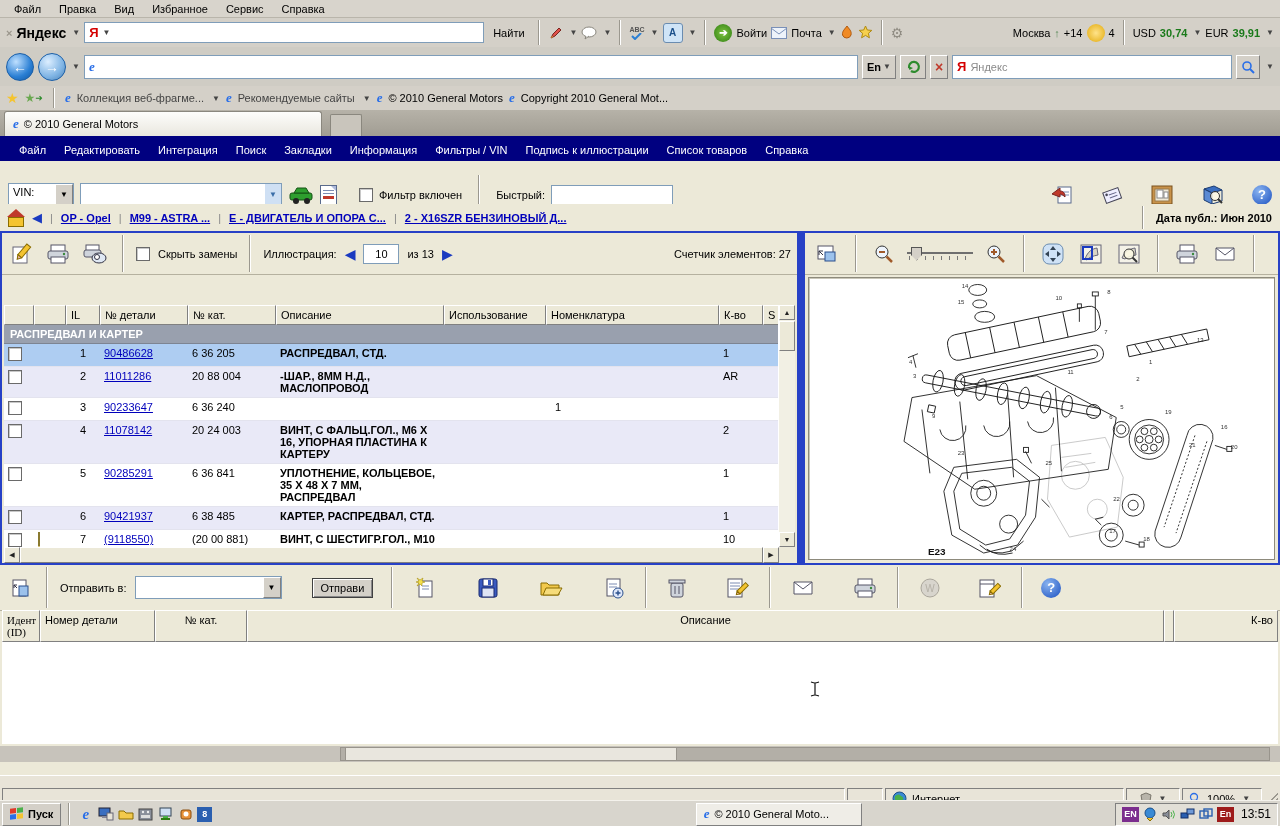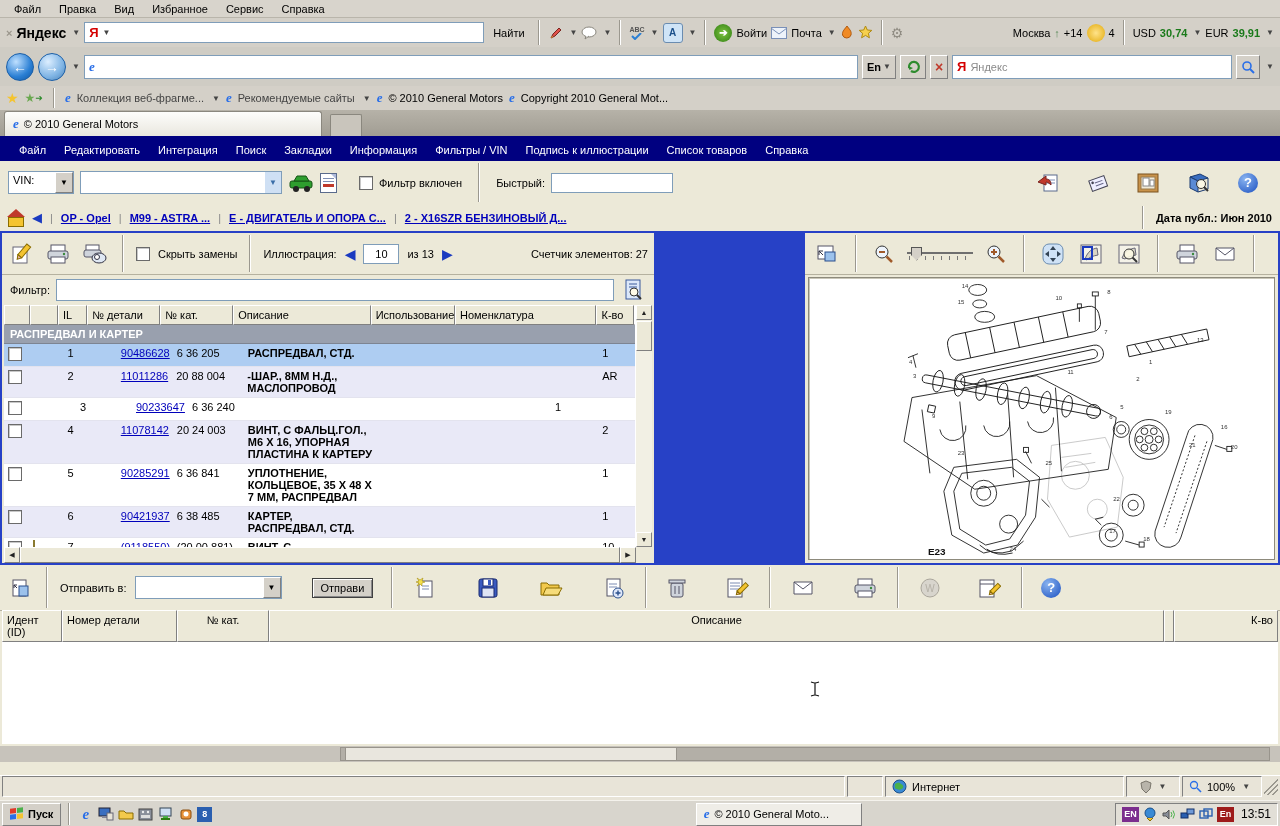--- a/index.html
+++ b/index.html
@@ -30,49 +30,49 @@
   .ie-e{color:#2a6fe8;font-family:"Liberation Serif",serif;font-weight:bold;font-style:italic;font-size:13px;}
   .favbar{top:86px;height:24px;background:#d4d0c8;border-bottom:1px solid #a8a49a;display:flex;align-items:center;padding:0 6px;gap:6px;color:#444;}
   .tabrow{top:110px;height:26px;background:linear-gradient(#b6b2a8,#a19d93);display:flex;align-items:flex-end;padding-left:4px;}
   .tab{width:300px;height:24px;background:linear-gradient(#fdfdfb,#e9e7df);border:1px solid #8a877e;border-bottom:none;
     border-radius:3px 3px 0 0;display:flex;align-items:center;gap:5px;padding:0 8px;}
   .tabstub{width:30px;height:21px;background:#c9c5bc;border:1px solid #8a877e;border-bottom:none;border-radius:2px 2px 0 0;margin-left:8px;}
   
   .app{top:136px;height:639px;background:#ece9d8;border-top:2px solid #000080;}
   .appmenu{position:absolute;top:0;left:0;right:0;height:23px;background:#000080;color:#fff;display:flex;align-items:center;padding:0 10px;gap:0;}
   .appmenu span{padding:0 9px;}
-  .vinrow{position:absolute;top:23px;left:0;right:14px;height:43px;background:#ece9d8;border-bottom:1px solid #aaa79a;display:flex;align-items:center;padding:0 8px;gap:6px;}
+  .vinrow{position:absolute;top:23px;left:0;right:0;height:43px;background:#ece9d8;border-bottom:1px solid #aaa79a;display:flex;align-items:center;padding:12px 8px;gap:6px;}
   .combo{height:21px;display:flex;align-items:stretch;}
   .combo .val{padding:2px 4px;min-width:38px;}
   .combo .btn{width:16px;background:#d4d0c8;display:flex;align-items:center;justify-content:center;font-size:8px;}
   .crumbs{position:absolute;top:66px;left:0;right:0;height:27px;background:#ece9d8;border-bottom:2px solid #2741c6;display:flex;align-items:center;padding:0 8px;gap:8px;}
   .crumbs a{color:#0000bb;font-weight:bold;text-decoration:underline;}
   .crumb-sep{color:#888;}
   .home-ico{width:16px;height:14px;position:relative;}
   .home-ico:before{content:"";position:absolute;left:0;top:6px;width:14px;height:8px;background:#f4c430;border:1px solid #8a6d00;}
   .home-ico:after{content:"";position:absolute;left:-1px;top:-2px;border-left:9px solid transparent;border-right:9px solid transparent;border-bottom:8px solid #c0392b;}
   .main{position:absolute;top:93px;left:0;right:0;height:334px;background:#2741c6;}
-  .lpanel{position:absolute;left:2px;top:2px;width:652px;bottom:2px;background:#ece9d8;}
+  .lpanel{position:absolute;left:2px;top:2px;width:795px;bottom:2px;background:#ece9d8;}
   .rpanel{position:absolute;left:805px;right:2px;top:2px;bottom:2px;background:#ece9d8;}
   .ltb{position:absolute;top:0;left:0;right:0;height:41px;display:flex;align-items:center;padding:0 6px;gap:8px;border-bottom:1px solid #b5b19f;}
   .tbtn{display:flex;align-items:center;justify-content:center;padding:2px;}
   .filterrow{position:absolute;top:41px;left:0;right:0;height:31px;display:flex;align-items:center;padding:0 8px;gap:6px;}
   .ptable{position:absolute;top:72px;left:2px;right:2px;bottom:16px;background:#fff;overflow:hidden;}
   .phead{display:flex;}
   .hcell{background:#ece9d8;border-top:1px solid #fff;border-left:1px solid #fff;border-right:1px solid #808080;border-bottom:1px solid #808080;
     padding:3px 4px;box-sizing:border-box;white-space:nowrap;overflow:hidden;}
   .c-cb{width:30px;}.c-ic{width:32px;}.c-il{width:34px;}.c-part{width:88px;}.c-cat{width:88px;}
   .c-desc{width:168px;}.c-use{width:102px;}.c-nom{width:173px;}.c-qty{width:44px;}.c-s{width:20px;}
   .cellpad{padding:3px 4px;box-sizing:border-box;}
   .section-row{background:#99a0ae;color:#fff;font-weight:bold;padding:3px 6px;border-bottom:1px solid #7d8492;}
   .prow{display:flex;align-items:flex-start;border-bottom:1px solid #e3e3ee;background:#fff;}
   .prow.alt{background:#e9e9f7;}
   .prow.sel{background:#aecdf2;}
   .prow .c-il{text-align:center;}
-  .prow a{color:#0000bb;text-decoration:underline;margin-left:32px;}
+  .prow a{color:#0000bb;text-decoration:underline;}
   .pdesc{font-weight:bold;}
   .cb{display:inline-block;width:12px;height:12px;background:#fff;border:1px solid #6a6a6a;box-shadow:inset 1px 1px 0 #c8c8c8;}
   .vsb{position:absolute;top:72px;right:2px;bottom:16px;width:16px;background:#f2f0e4;border-left:1px solid #fff;}
   .sb-btn{width:16px;height:15px;background:#ece9d8;display:flex;align-items:center;justify-content:center;font-size:7px;color:#222;box-sizing:border-box;}
   .sb-thumb{position:absolute;left:0;width:16px;background:#ece9d8;box-sizing:border-box;}
   .hsb{position:absolute;left:2px;right:18px;bottom:0;height:16px;background:#f2f0e4;display:flex;}
   .note-ico{width:13px;height:14px;background:#f6e7b4;border:1px solid #8a7a30;position:relative;box-shadow:0 2px 0 #d9c780;}
   
   .rtb{position:absolute;top:0;left:0;right:0;height:41px;display:flex;align-items:center;padding:0 8px;gap:10px;border-bottom:1px solid #b5b19f;}
   .imgbox{position:absolute;top:44px;left:3px;right:3px;bottom:3px;background:#fff;border:1px solid #8d8a7c;box-shadow:inset 1px 1px 0 #c9c6b8;}
@@ -85,21 +85,21 @@
   
   .btoolbar{position:absolute;top:427px;left:0;right:0;height:45px;background:#ece9d8;border-bottom:1px solid #b5b19f;display:flex;align-items:center;padding:0 8px;gap:8px;}
   .send-btn{background:#d4d0c8;border:1px solid #404040;box-shadow:inset 1px 1px 0 #fff,inset -1px -1px 0 #888;padding:3px 8px;}
   .bthead{position:absolute;top:472px;left:2px;right:2px;height:32px;display:flex;}
   .bthead .hcell{white-space:normal;line-height:12px;}
   .btbody{position:absolute;top:504px;left:2px;right:2px;height:102px;background:#fff;}
   .strip{position:absolute;top:608px;left:0;right:0;height:16px;background:#c7c3bb;}
   .strip .track{position:absolute;left:340px;right:10px;top:1px;bottom:1px;background:#b3afa7;border:1px solid #98948c;}
   .strip .thumb{position:absolute;left:345px;width:330px;top:1px;bottom:1px;background:#e9e6de;border:1px solid #98948c;}
   
-  .statusbar{top:775px;height:25px;background:#e8e4d8;border-top:1px solid #fff;display:flex;align-items:flex-start;padding:0 2px;gap:2px;}
+  .statusbar{top:775px;height:25px;background:#e8e4d8;border-top:1px solid #fff;display:flex;align-items:flex-end;padding:8px 2px;gap:2px;}
   .seg{height:19px;display:flex;align-items:center;padding:0 6px;gap:5px;}
   .grip{width:14px;height:19px;background:
     linear-gradient(135deg,transparent 50%,#9b988f 50%,#9b988f 55%,transparent 55%,transparent 65%,#9b988f 65%,#9b988f 70%,transparent 70%,transparent 80%,#9b988f 80%,#9b988f 85%,transparent 85%);}
   .taskbar{top:800px;height:26px;background:#d8d5cd;border-top:1px solid #f4f2ec;display:flex;align-items:center;padding:0 2px;gap:3px;}
   .startbtn{height:21px;display:flex;align-items:center;gap:4px;background:#d4d0c8;padding:0 7px;font-weight:bold;}
   .winflag{width:14px;height:12px;display:grid;grid-template-columns:6px 6px;grid-template-rows:5px 5px;gap:1px;transform:skewY(-6deg);}
   .winflag i{display:block;}
   .qlico{width:17px;height:17px;border-radius:2px;display:flex;align-items:center;justify-content:center;font-size:10px;}
   .taskitem{height:21px;display:flex;align-items:center;gap:5px;background:#efede7;padding:0 7px;width:150px;}
   .tray{height:21px;display:flex;align-items:center;gap:4px;background:#e2dfd7;padding:0 6px;}
@@ -390,33 +390,20 @@
           <span class="cb"></span>
           <span>Скрыть замены</span>
           <span class="vsep"></span>
           <span>Иллюстрация:</span>
           <span style="color:#1a3ac0;font-size:14px;">◀</span>
           <input class="field" style="width: 30px; height: 16px; text-align: center; font-size: 11px;" value="10">
           <span>из 13</span>
           <span style="color:#1a3ac0;font-size:14px;">▶</span>
           <span class="grow"></span>
           <span>Счетчик элементов: 27</span>
-        </div>
-        <div class="filterrow">
-          <span>Фильтр:</span>
-          <span class="field grow" style="height:20px;"><span></span></span>
-          <span class="tbtn">
-              <svg width="22" height="24">
-                <rect x="4" y="2" width="14" height="19" fill="#dce8fa" stroke="#3a5a9c"></rect>
-                <line x1="7" y1="6" x2="15" y2="6" stroke="#3a5a9c"></line>
-                <line x1="7" y1="9" x2="15" y2="9" stroke="#3a5a9c"></line>
-                <circle cx="12" cy="14" r="4" fill="#fffbe8" stroke="#333"></circle>
-                <line x1="15" y1="17" x2="19" y2="21" stroke="#333" stroke-width="2"></line>
-              </svg>
-            </span>
         </div>
 
         <div class="ptable">
           <div class="phead">
             <span class="hcell c-cb"></span>
             <span class="hcell c-ic"></span>
             <span class="hcell c-il">IL</span>
             <span class="hcell c-part">№ детали</span>
             <span class="hcell c-cat">№ кат.</span>
             <span class="hcell c-desc">Описание</span>
@@ -819,21 +806,21 @@
               <rect x="16" y="7" width="4" height="11" fill="#f4c430" stroke="#8a6d00"></rect>
               <path d="M16 18 l2 3 l2 -3 z" fill="#e8b0a0" stroke="#8a6d00"></path>
             </g>
           </svg>
         </span>
       <span class="vsep" style="margin:2px 10px;"></span>
       <span class="tico" style="width:20px;height:20px;border-radius:50%;background:radial-gradient(circle at 35% 30%,#8ab4f0,#1a4fc0);color:#fff;font-size:13px;">?</span>
     </div>
 
     <div class="bthead">
-      <span class="hcell" style="width:60px;">Идент (ID)</span>
+      <span class="hcell" style="width:38px;font-family:Liberation Serif, serif;">Идент (ID)</span>
       <span class="hcell" style="width:115px;">Номер детали</span>
       <span class="hcell" style="width:92px;text-align:center;">№ кат.</span>
       <span class="hcell grow" style="text-align:center;">Описание</span>
       <span class="hcell" style="width:8px;"></span>
       <span class="hcell" style="width:104px;text-align:right;">К-во</span>
     </div>
     <div class="btbody"></div>
 
     <div class="strip">
       <span class="track"></span>

